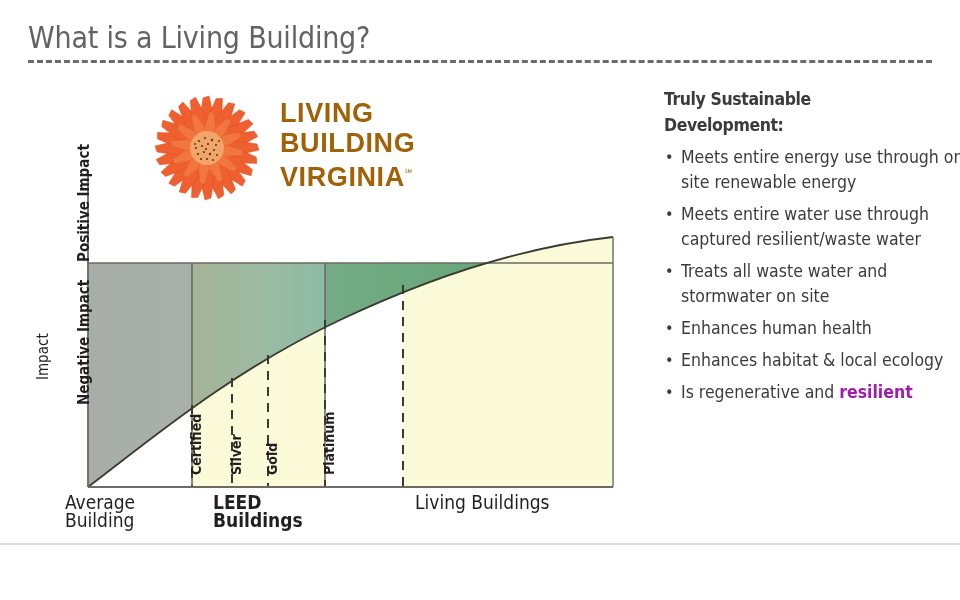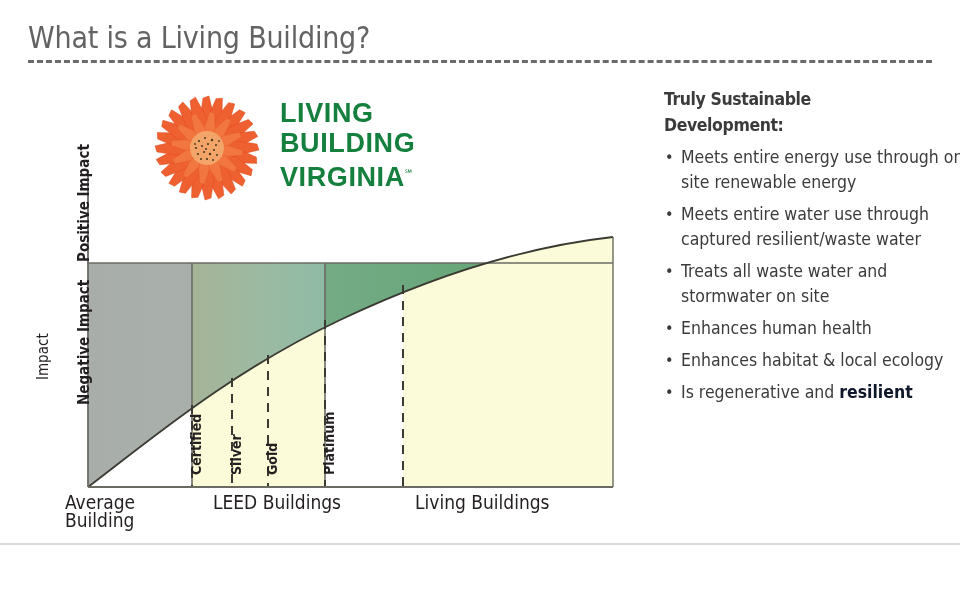--- a/index.html
+++ b/index.html
@@ -57,21 +57,21 @@
     width: 118px;
     height: 112px;
   }
   .logo-text {
     position: absolute;
     left: 132px;
     top: 6px;
     font-size: 27px;
     line-height: 30px;
     font-weight: bold;
-    color: #15803d;
+    color: #a16207;
     letter-spacing: 0.6px;
     font-family: "Liberation Sans", sans-serif;
   }
   .logo-tm {
     font-size: 9px;
     vertical-align: super;
     font-weight: normal;
     letter-spacing: 0;
   }
 
@@ -164,21 +164,21 @@
   }
   .rc-bullets li::before {
     content: "\2022";
     position: absolute;
     left: 1px;
     top: 0;
     font-size: 16px;
     color: #3b3b3b;
   }
   .hl-green {
-    color: #0f172a;
+    color: #a21caf;
     font-weight: bold;
   }
 
   
   .footer-rule {
     position: absolute;
     left: 0;
     top: 543px;
     width: 960px;
     height: 2px;
@@ -434,21 +434,21 @@
     <div class="axis-label-rot lbl-impact">Impact</div>
     <div class="axis-label-rot lbl-positive">Positive Impact</div>
     <div class="axis-label-rot lbl-negative">Negative Impact</div>
 
     <div class="tier-label" style="left:168px; top:325px;">Certified</div>
     <div class="tier-label" style="left:208px; top:325px;">Silver</div>
     <div class="tier-label" style="left:244px; top:325px;">Gold</div>
     <div class="tier-label" style="left:301px; top:325px;">Platinum</div>
 
     <div class="x-label" style="left:45px; top:343px; width:95px;">Average Building</div>
-    <div class="x-label" style="left:193px; top:343px; width:140px;">LEED Buildings</div>
+    <div class="x-label" style="left:193px; top:343px; width:140px;font-weight:bold;">LEED Buildings</div>
     <div class="x-label" style="left:395px; top:343px; width:150px;">Living Buildings</div>
   </div>
 
   <div class="right-col">
     <div class="rc-heading">Truly Sustainable
 Development:</div>
     <ul class="rc-bullets">
       <li>Meets entire energy use through on-site renewable energy</li>
       <li>Meets entire water use through captured resilient/waste water</li>
       <li>Treats all waste water and stormwater on site</li>

